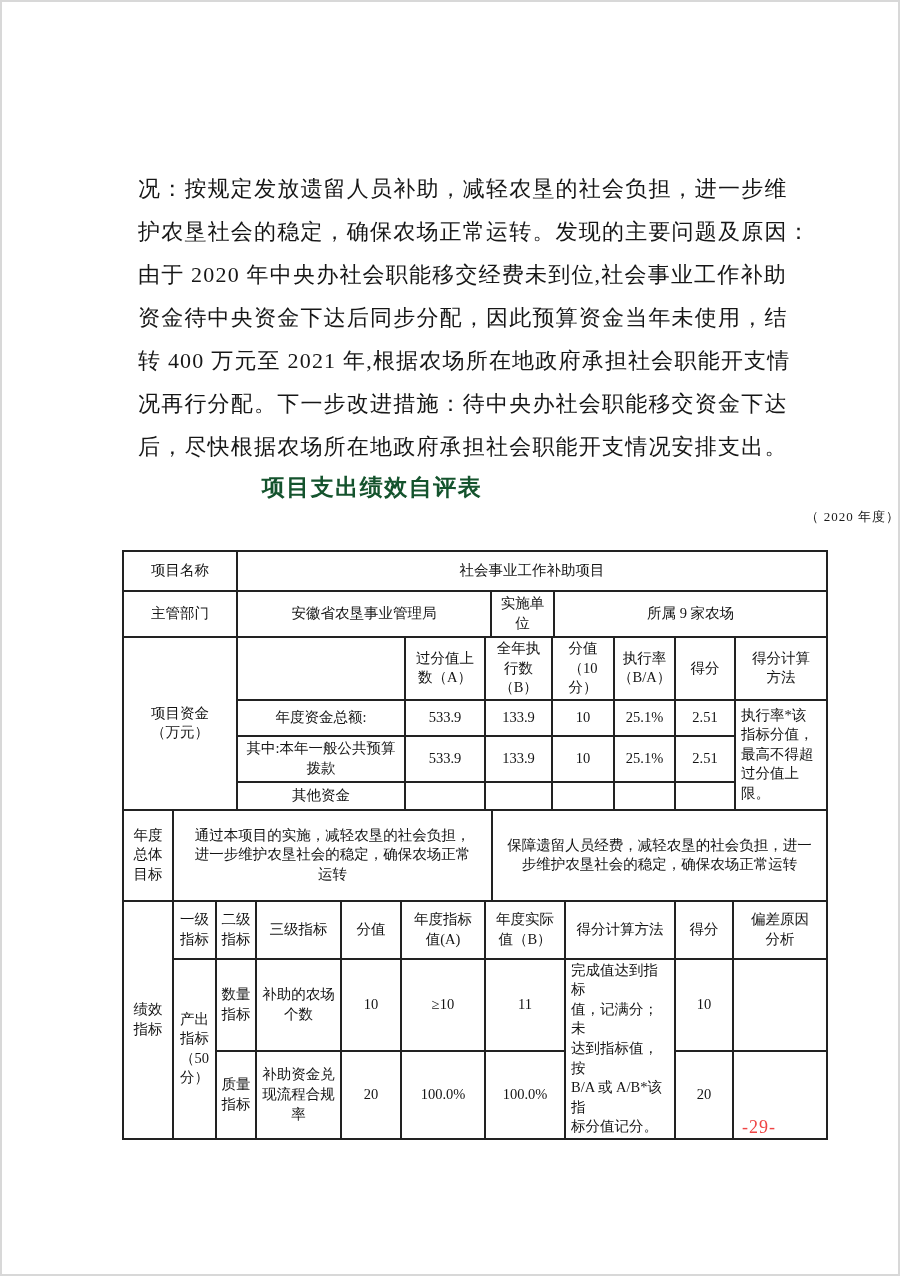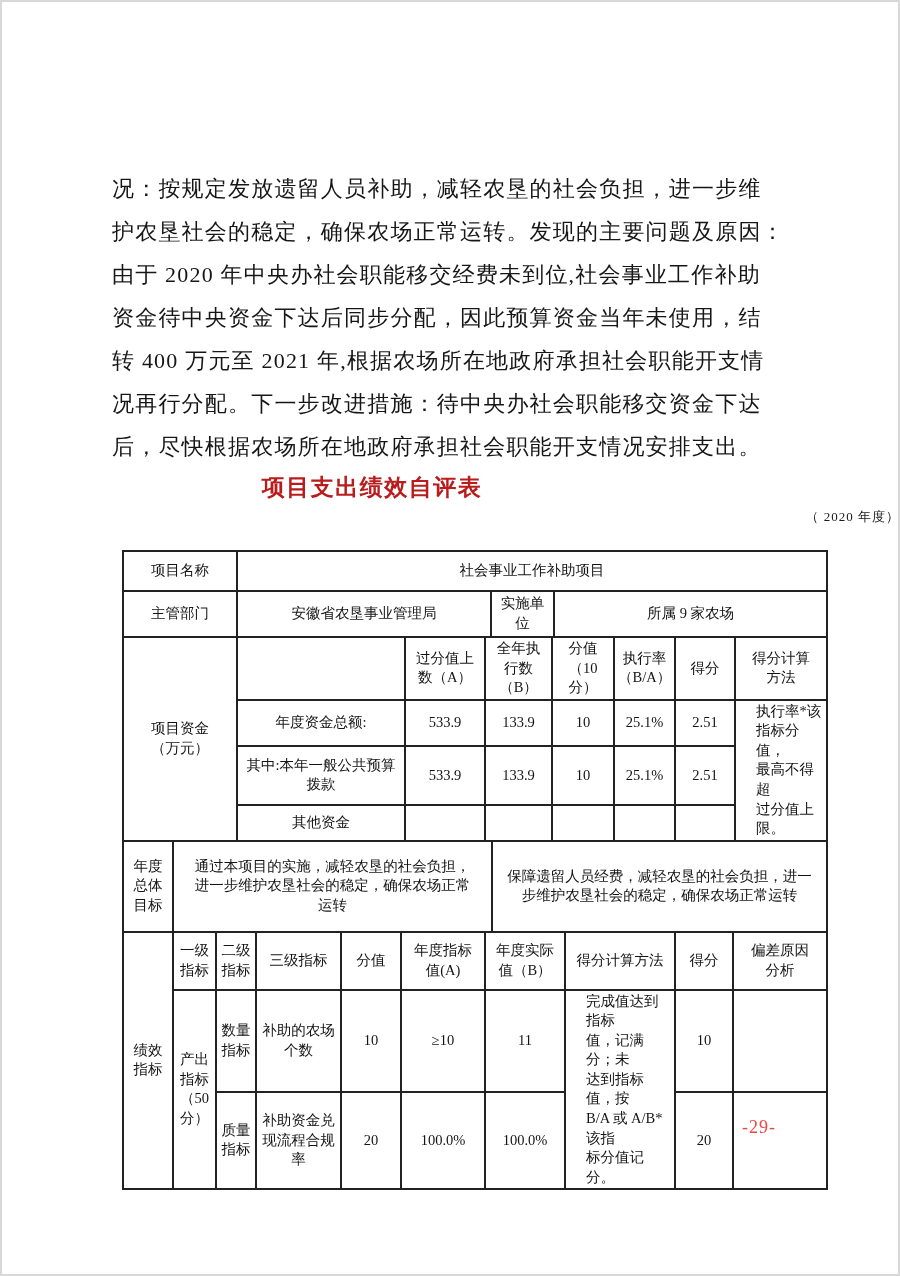--- a/index.html
+++ b/index.html
@@ -18,48 +18,49 @@
     overflow: hidden;
   }
   
   .paragraph {
     position: absolute; top: 167px; left: 112px; width: 706px;
   }
   .paragraph .line {
     font-size: 22px; line-height: 43px;
     letter-spacing: 1.2px; white-space: nowrap;
     color: #161616;
+    margin-left: 26px;
   }
   
   .doc-title {
     position: absolute; top: 472px; left: 0; width: 744px;
     text-align: center;
     font-family: "Liberation Sans", "DejaVu Sans", sans-serif;
     font-weight: 700; font-size: 23px; letter-spacing: 1.5px;
-    color: #b91c1c;
+    color: #14532d;
   }
   .doc-subtitle {
     position: absolute; top: 508px; left: 0; width: 900px;
     text-align: right; font-size: 13px; letter-spacing: 1px;
     color: #1a1a1a;
   }
   
   .tablewrap { position: absolute; top: 550px; left: 122px; width: 708px; }
   table { border-collapse: collapse; table-layout: fixed; width: 704px; }
   table + table { margin-top: -2px; }
   td {
     border: 2px solid #222;
     font-size: 14.5px; line-height: 1.35;
     text-align: center; vertical-align: middle;
     padding: 1px 3px;
     color: #141414;
     overflow: hidden;
   }
   .pre { white-space: pre-line; }
-  .leftal { text-align: left; padding-left: 20px; }
+  .leftal { text-align: left; padding-left: 5px; }
   
   .pagenum {
     position: absolute; top: 1117px; left: 742px;
     font-size: 18px; letter-spacing: 1px; color: #ef4444;
   }
 </style>
 </head>
 <body>
 
 <div class="page">

